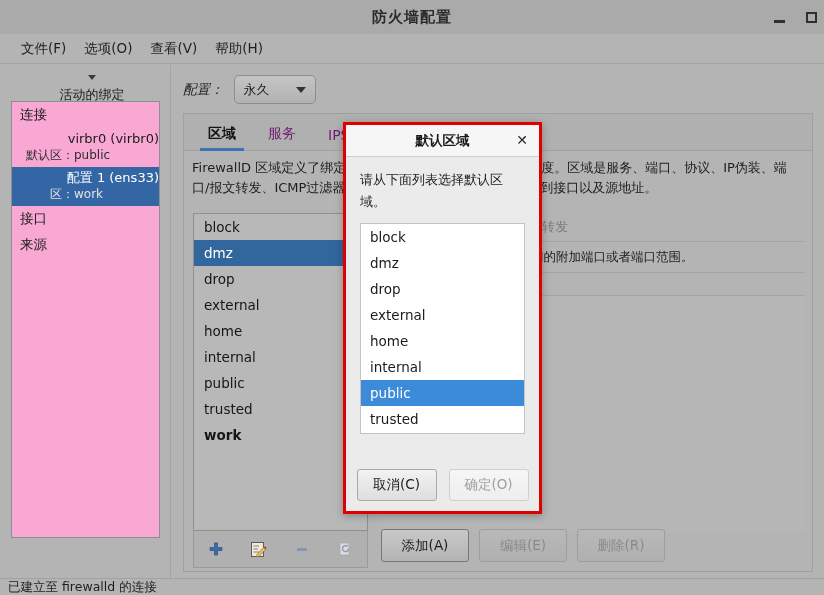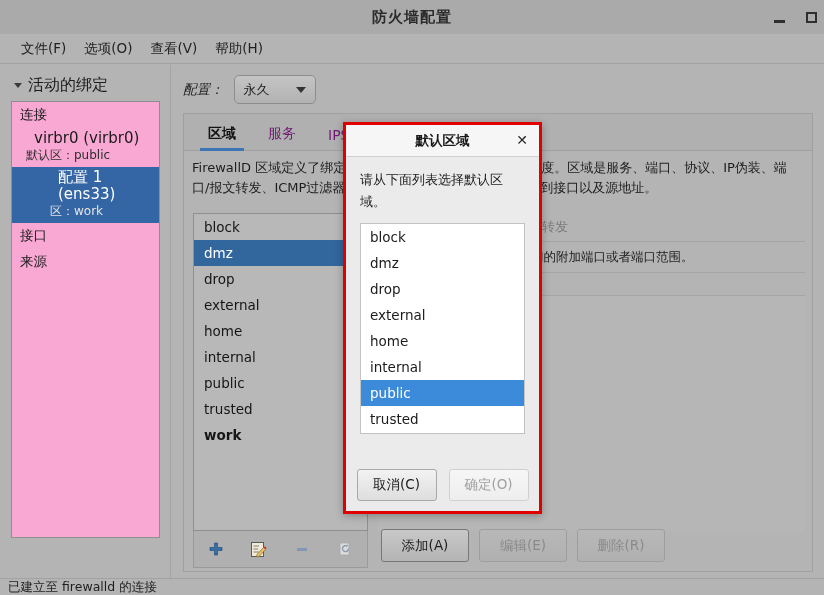--- a/index.html
+++ b/index.html
@@ -60,21 +60,21 @@
   
   .leftpanel {
     position: absolute; left: 0; top: 65px; width: 171px; height: 513px;
     background: #b4b4b4;
     border-right: 1px solid #a4a4a4;
     box-sizing: border-box;
   }
   .lp-header {
     display: flex; align-items: center; gap: 6px;
     padding: 10px 0 8px 14px;
-    font-size: 16px; color: #1d1d1d;
+    font-size: 13px; color: #1d1d1d; flex-direction: column;
   }
   .chev-down {
     width: 0; height: 0;
     border-left: 4.5px solid transparent;
     border-right: 4.5px solid transparent;
     border-top: 5px solid #3b3b3b;
     display: inline-block;
   }
   .lp-listbox {
     position: absolute; left: 11px; top: 36px;
@@ -86,22 +86,22 @@
   }
   .lp-group {
     font-size: 13.5px; color: #1a1a1a;
     padding: 4px 0 4px 8px;
   }
   .lp-conn {
     padding: 2px 0 4px 0;
   }
   .lp-conn.selected { background: #3465a4; padding-left: 24px; }
   .lp-conn .name {
-    font-size: 15px; color: #1a1a1a;
-    padding-left: 22px; line-height: 17px;
+    font-size: 13px; color: #1a1a1a;
+    padding-left: 22px; line-height: 17px; text-align: right;
   }
   .lp-conn .sub {
     font-size: 12px; color: #2d2d2d;
     padding-left: 14px; line-height: 16px;
   }
   .lp-conn.selected .name { color: #ffffff; }
   .lp-conn.selected .sub { color: #e4e4e4; }
 
   
   .mainarea {

